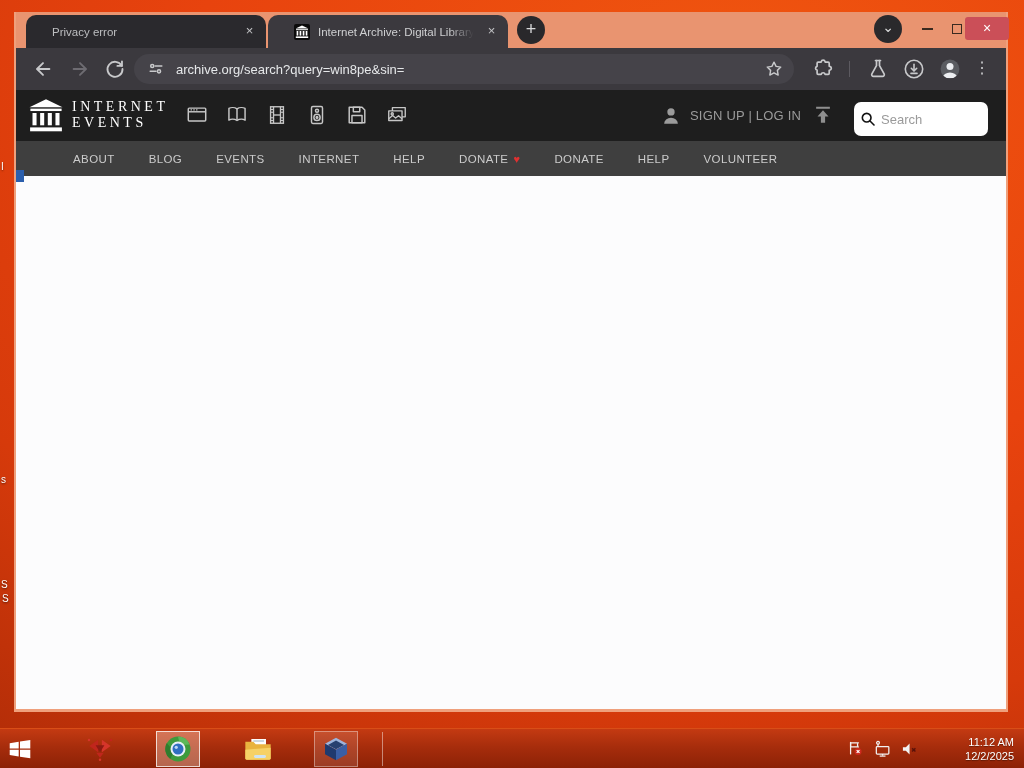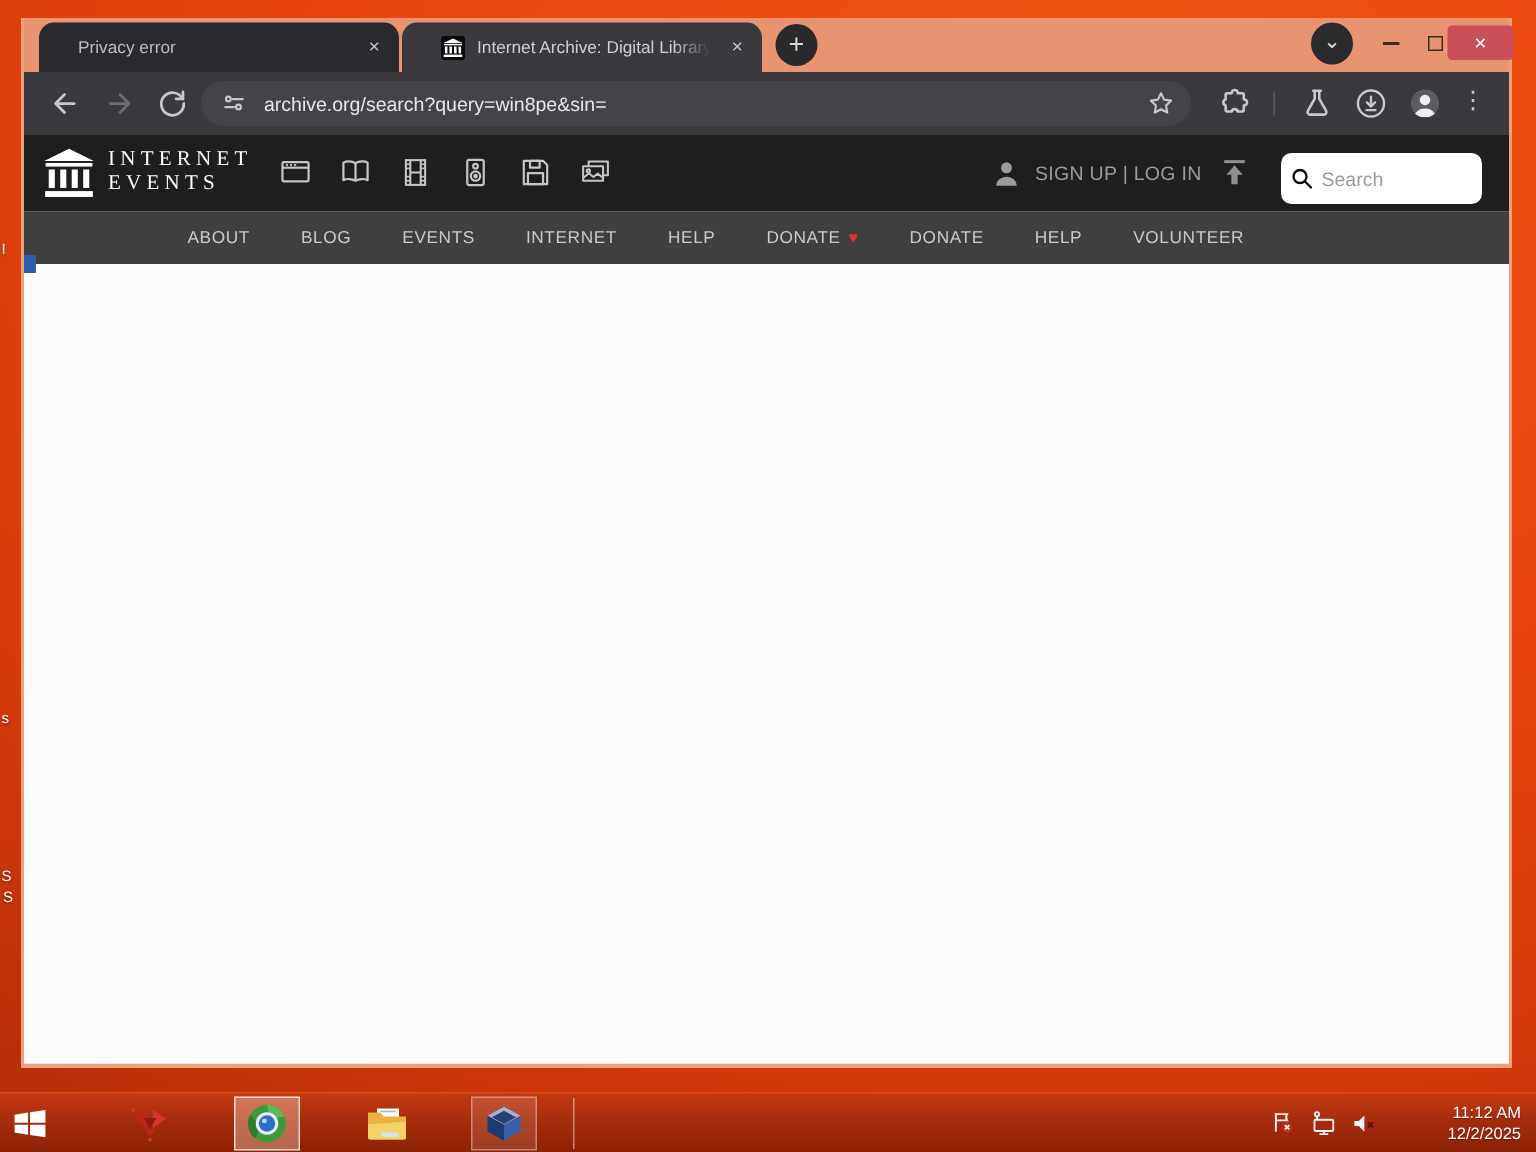--- a/index.html
+++ b/index.html
@@ -69,21 +69,21 @@
   .auth-text { color:#9b9b9b; font-size:13px; letter-spacing:.2px; }
   .upload { position:absolute; left:796px; top:14px; width:22px; height:22px; }
   .iasearch { position:absolute; left:838px; top:12px; width:134px; height:27px; background:#fff;
     border-radius:7px; display:flex; align-items:center; padding:17px 6px; }
   .iasearch input { border:none; outline:none; width:100%; font-size:13px; color:#333;
     font-family:"Liberation Sans", sans-serif; margin-left:5px; background:transparent; }
   .iasearch input::placeholder { color:#9a9a9a; }
 
   
   .ia-nav { height:35px; background:#3f3f3f; flex:none; display:flex; align-items:center;
-    padding-left:109px; gap:34px; }
+    padding-left:57px; gap:34px; }
   .ia-nav .item { color:#cbcbcb; font-size:11.5px; letter-spacing:.4px; white-space:nowrap;
     display:flex; align-items:center; gap:5px; }
   .heart { color:#e03131; font-size:11px; line-height:10px; }
 
   
   .content { position:relative; flex:1; background:#fcfcfd; }
   .artifact { position:absolute; left:0; top:-6px; width:8px; height:12px; background:#2b5fad; }
 
   
   .taskbar {

